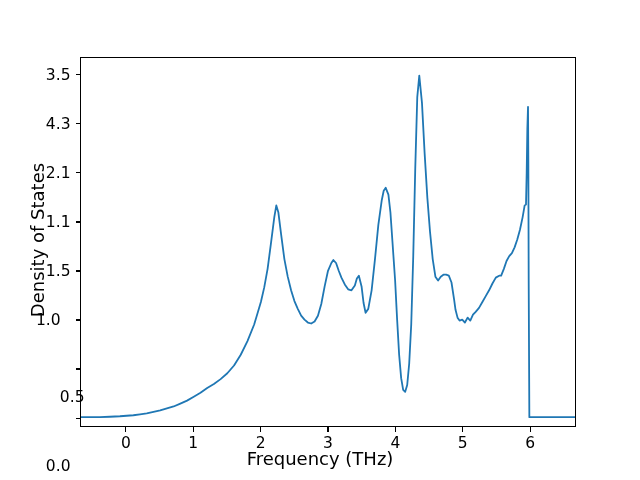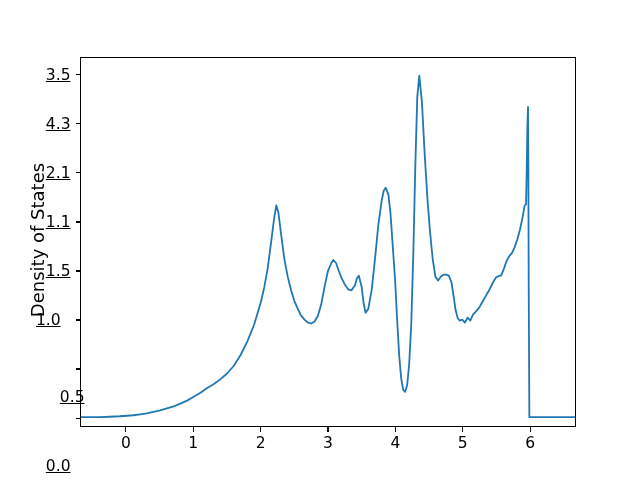--- a/index.html
+++ b/index.html
@@ -32,21 +32,20 @@
   .tick-label{
     position:absolute;
     color:#000000;
     font-size:15.5px;
     line-height:16px;
     white-space:nowrap;
   }
   .ytick-label{
     text-align:right;
     transform:translateY(-50%);
-    text-decoration:underline;
   }
   .xtick-label{
     text-align:center;
     transform:translateX(-50%);
   }
   .tick-mark{
     position:absolute;
     background:#000000;
   }
   .ytick-mark{width:4.5px;height:1.3px;}
@@ -117,15 +116,16 @@
   <div id="xtick-labels">
       <div class="tick-label xtick-label" style="left: 125.826px; top: 435px;">0</div>
       <div class="tick-label xtick-label" style="left: 193.217px; top: 435px;">1</div>
       <div class="tick-label xtick-label" style="left: 260.609px; top: 435px;">2</div>
       <div class="tick-label xtick-label" style="left: 328px; top: 435px;">3</div>
       <div class="tick-label xtick-label" style="left: 395.391px; top: 435px;">4</div>
       <div class="tick-label xtick-label" style="left: 462.783px; top: 435px;">5</div>
       <div class="tick-label xtick-label" style="left: 530.174px; top: 435px;">6</div>
     </div>
 
+  <div id="xlabel">Frequency (THz)</div>
   <div id="ylabel">Density of States</div>
 
 </div>
 
 </body></html>

